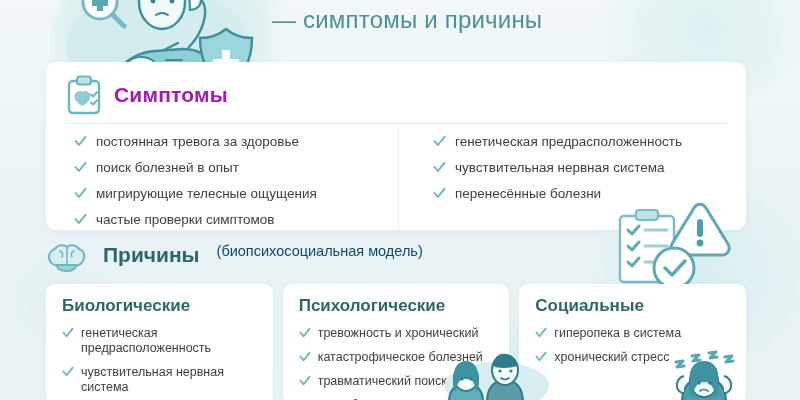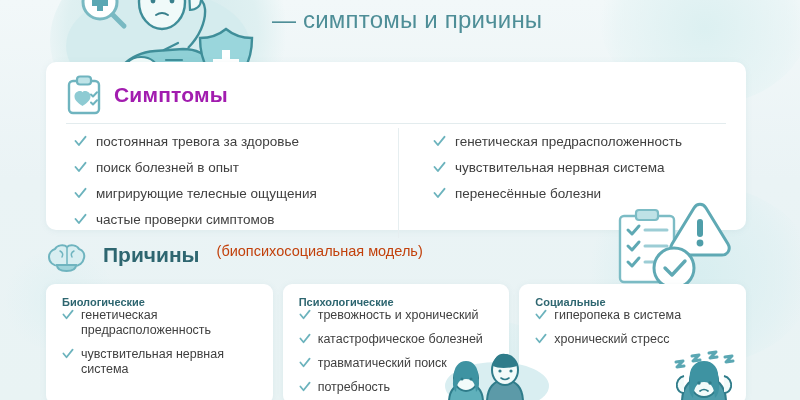--- a/index.html
+++ b/index.html
@@ -109,42 +109,43 @@
     align-items: flex-start;
     gap: 17px;
   }
   .causes-title {
     font-size: 21px;
     font-weight: 700;
     color: #2e6670;
   }
   .causes-sub {
     font-size: 14.5px;
-    color: #c2410c;
+    color: #0c4a6e;
   }
 
   .causes-row {
     position: absolute;
     left: 46px; top: 284px;
     width: 700px; height: 120px;
     display: flex;
     gap: 10px;
   }
   .cause-card {
     flex: 1 1 0;
     background: #ffffff;
     border-radius: 9px;
     padding: 12px 14px 0 16px;
     box-shadow: 0 1px 6px rgba(110,160,170,0.10);
     overflow: hidden;
   }
   .cause-card h3 {
-    font-size: 11px;
+    font-size: 17px;
     font-weight: 700;
     color: #2e6670;
+    margin-bottom: 10px;
     white-space: nowrap;
   }
   .cause-card .li { font-size: 12.5px; line-height: 15px; margin-bottom: 9px; gap: 7px; }
 
   
   .ill { position: absolute; pointer-events: none; }
   .ill-alert   { left: 612px; top: 200px; width: 128px; height: 96px; }
   .ill-couple  { left: 425px; top: 352px; width: 130px; height: 50px; }
   .ill-stress  { left: 660px; top: 348px; width: 86px;  height: 54px; }
 </style>

